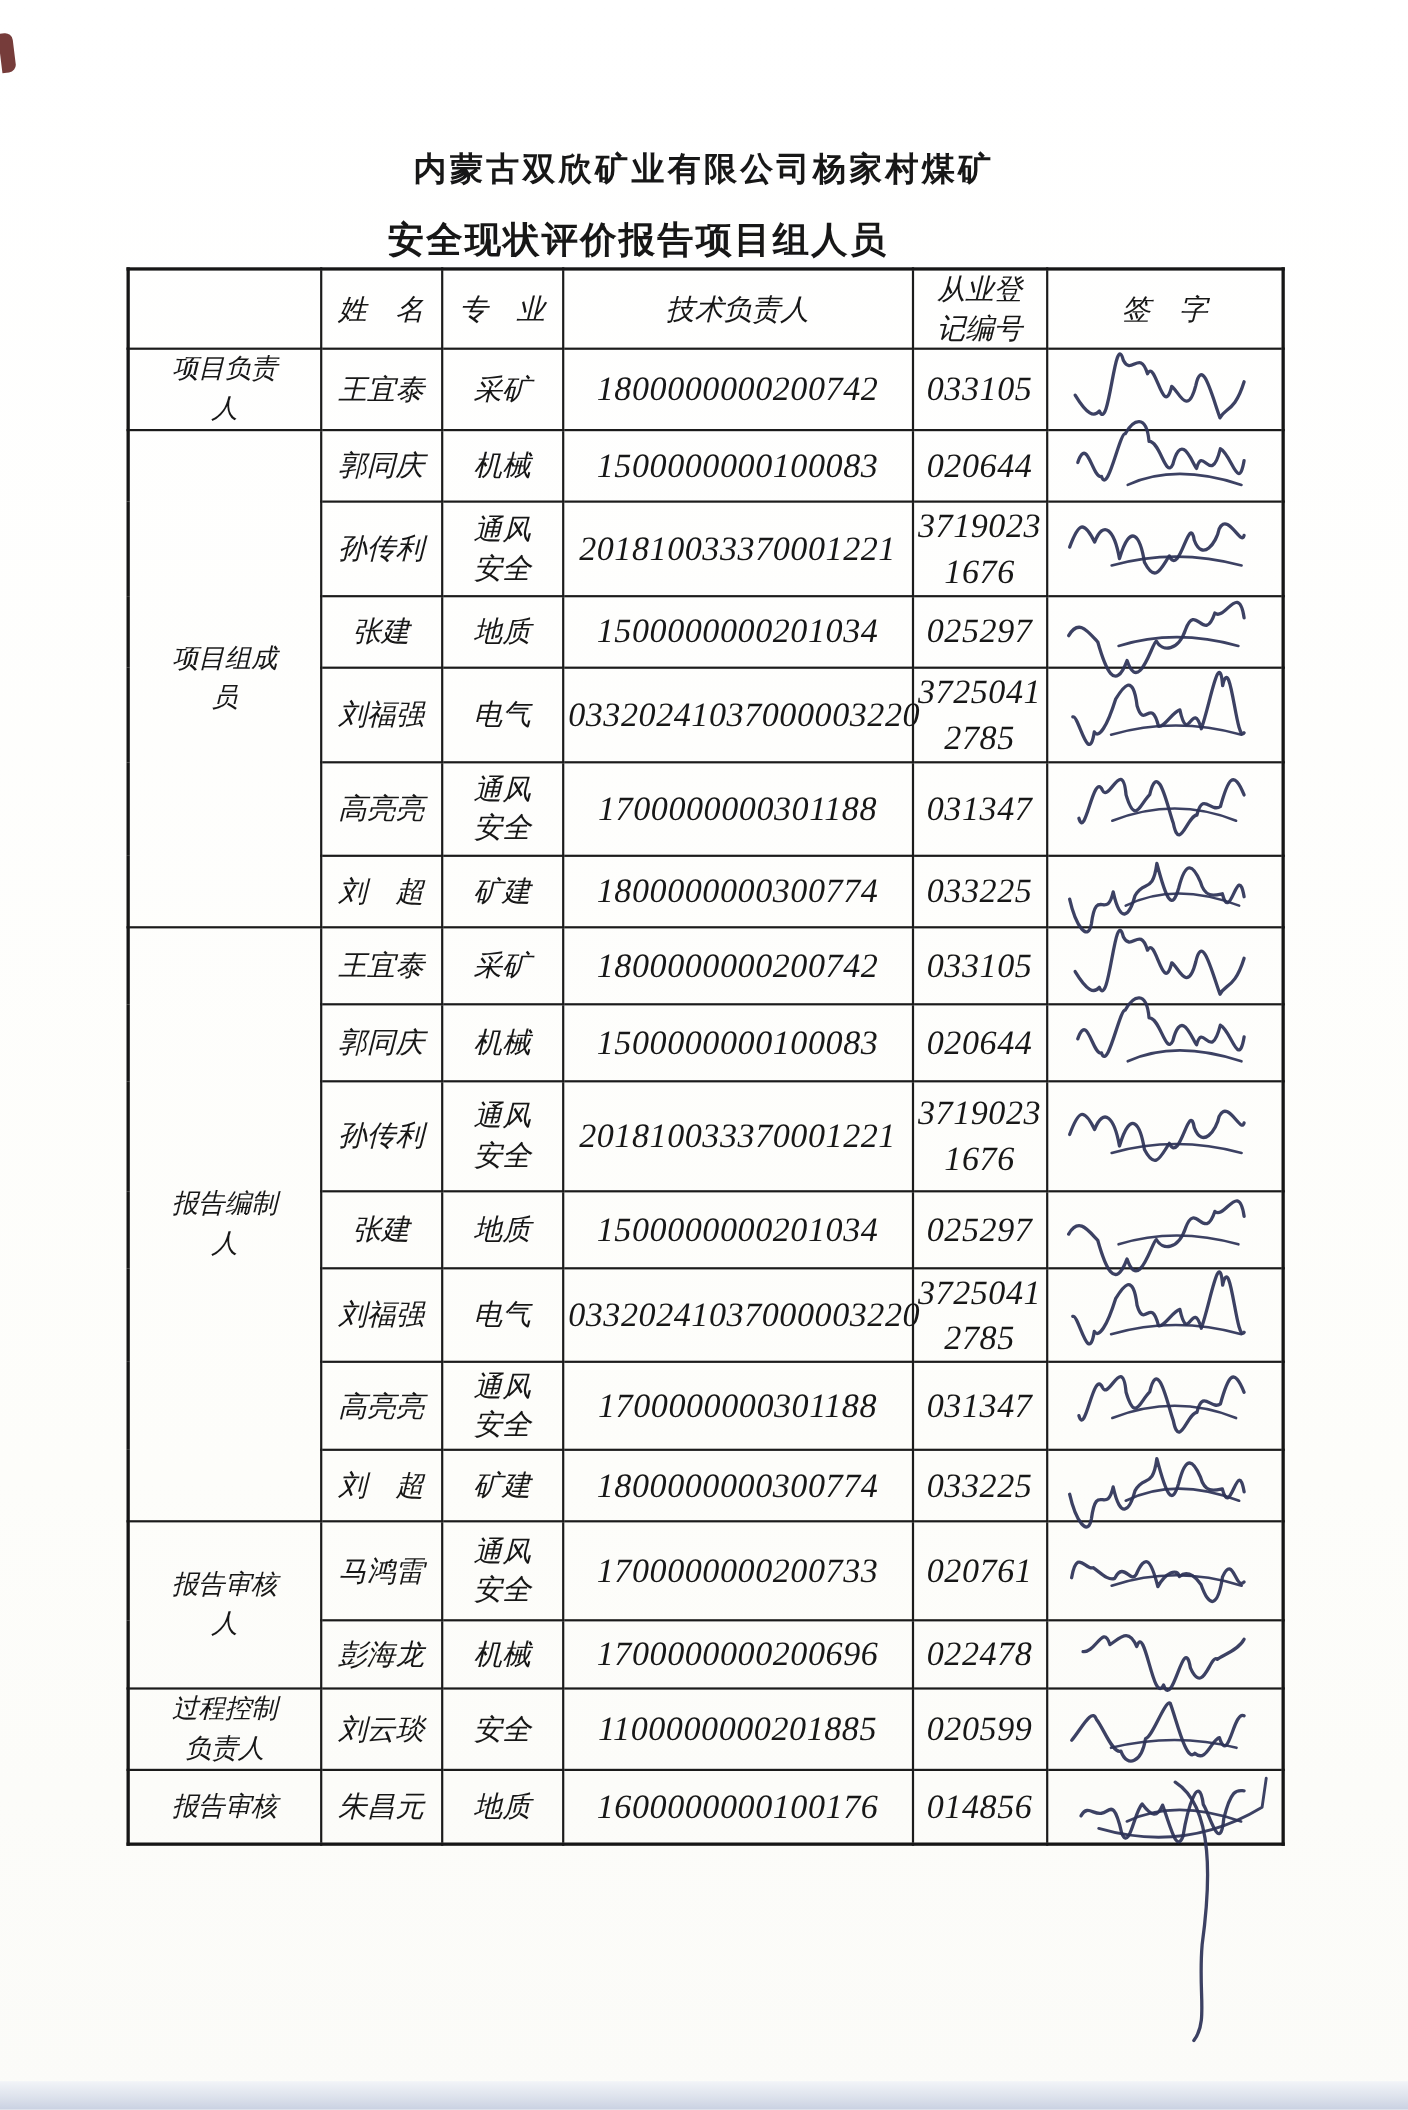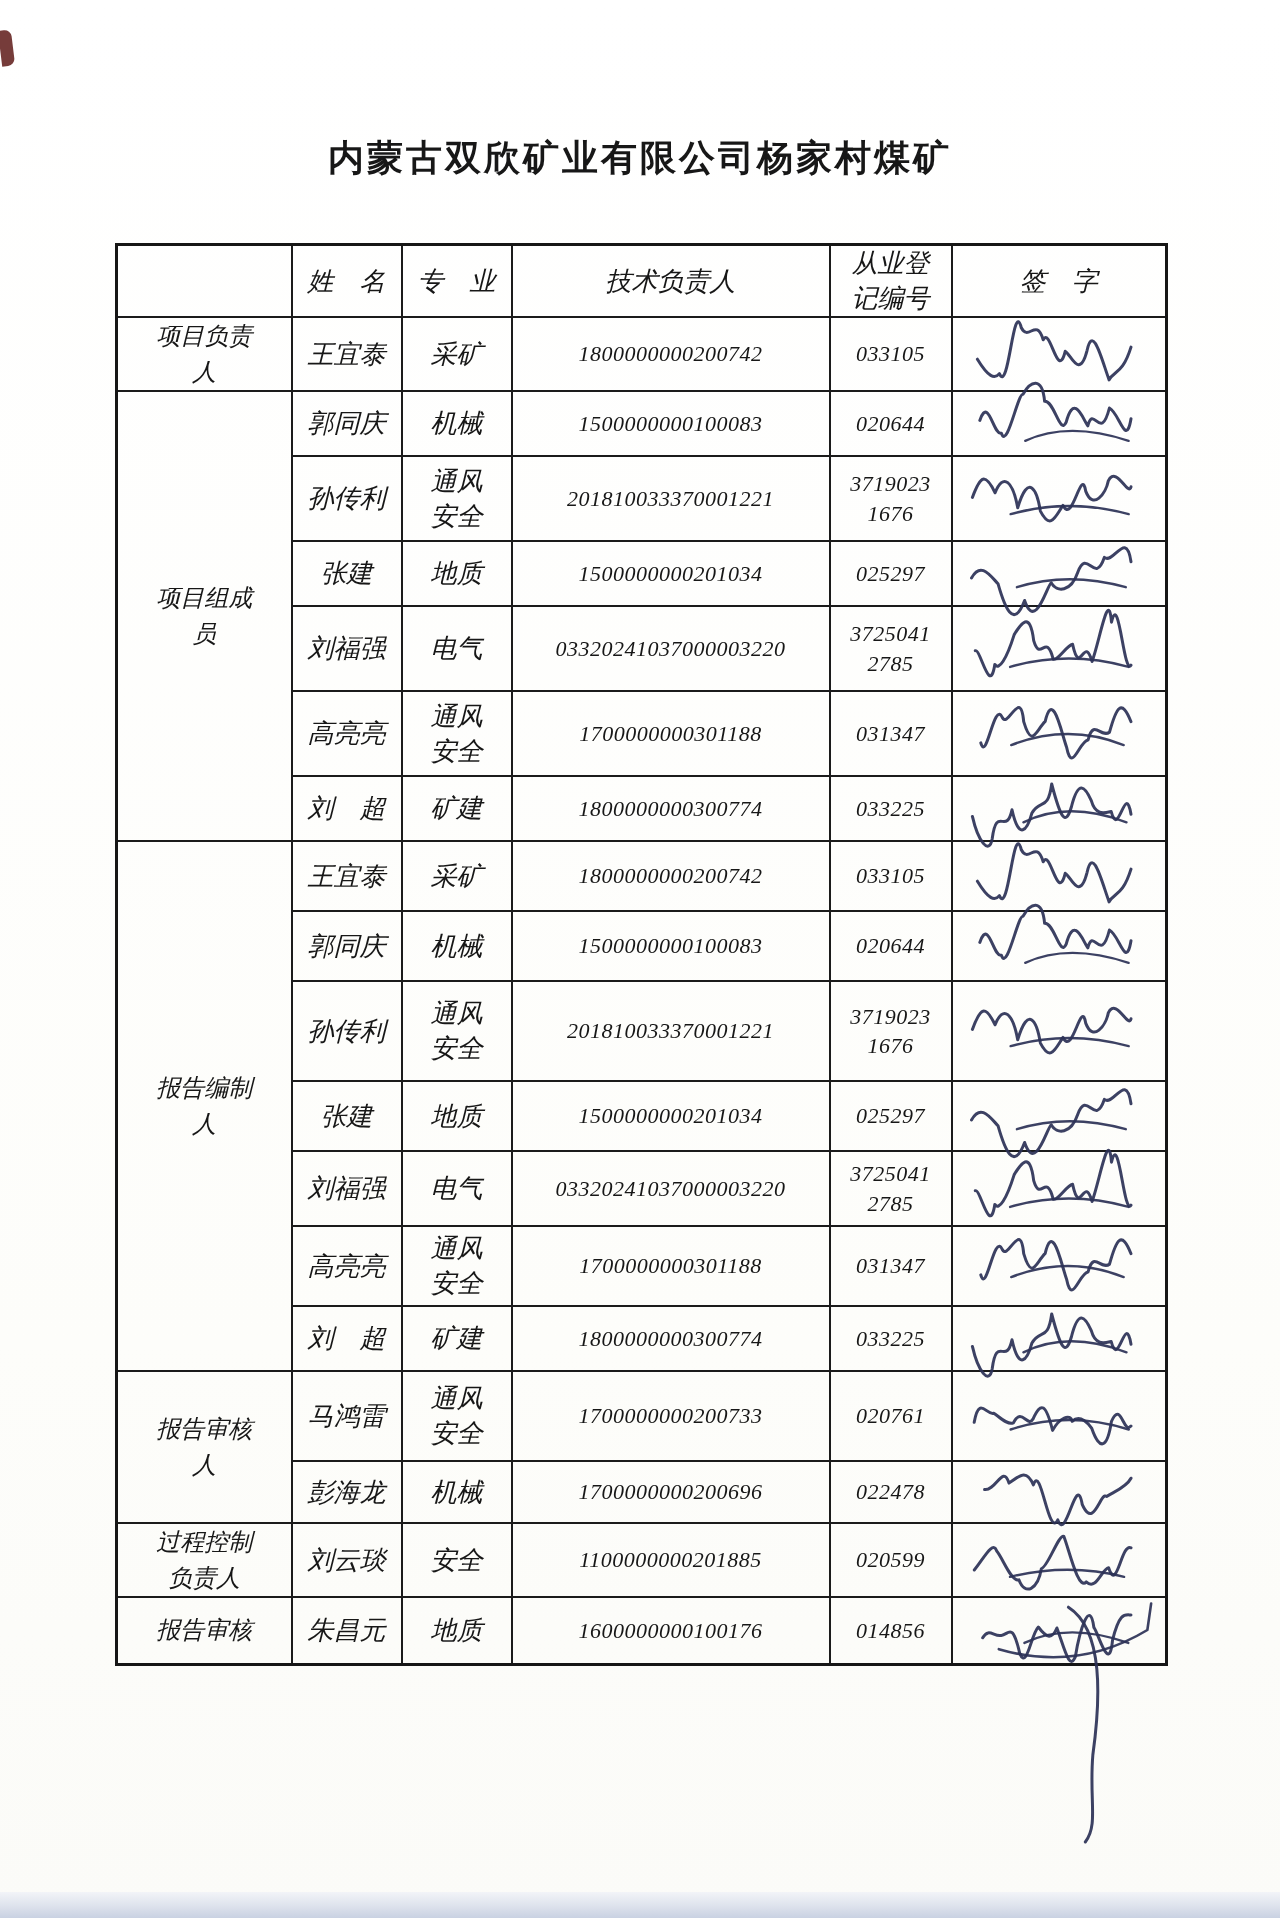--- a/index.html
+++ b/index.html
@@ -13,51 +13,52 @@
   .corner-mark{
     position:absolute;left:0;top:30px;width:13px;height:36px;
     background:#5e1a18;border-radius:0 7px 7px 0;transform:rotate(-7deg);opacity:.85;
   }
   .bottom-edge{
     position:absolute;left:0;right:0;bottom:0;height:26px;
     background:linear-gradient(180deg,#f2f4f8 0%,#dde2ec 55%,#c9d1e2 100%);
   }
   .title1{
     position:absolute;left:115px;top:134px;width:1050px;text-align:center;
-    font-size:36px;font-weight:bold;letter-spacing:3px;white-space:nowrap;
+    font-size:30px;font-weight:bold;letter-spacing:3px;white-space:nowrap;
   }
   .title2{
     position:absolute;left:55px;top:196px;width:1050px;text-align:center;
     font-size:33px;font-weight:bold;letter-spacing:2px;white-space:nowrap;
   }
   table.personnel{
     position:absolute;left:115px;top:243px;width:1050px;
     border-collapse:collapse;table-layout:fixed;
     border:3px solid #161616;
     font-style:italic;
   }
   td{
     border:2px solid #1b1b1b;
     text-align:center;vertical-align:middle;
     white-space:pre-line;line-height:1.35;
     font-size:26px;padding:0 4px;overflow:visible;
   }
   td.role{font-size:24px;line-height:1.5}
-  td.num{font-size:22px;letter-spacing:.5px}
+  td.num{font-size:31px;letter-spacing:.5px}
   td.sig{padding:0}
   td.sig svg{display:block;margin:0 auto;overflow:visible}
   .hdr{font-size:26px}
 </style>
 </head>
 <body>
 
 <div class="page">
   <div class="corner-mark"></div>
 
   <div class="title1">内蒙古双欣矿业有限公司杨家村煤矿</div>
+  <div class="title2">安全现状评价报告项目组人员</div>
 
   <table class="personnel">
     <colgroup>
       <col style="width:175px">
         <col style="width:110px">
         <col style="width:110px">
       <col style="width:318px">
         <col style="width:122px">
         <col style="width:215px">
     </colgroup>

